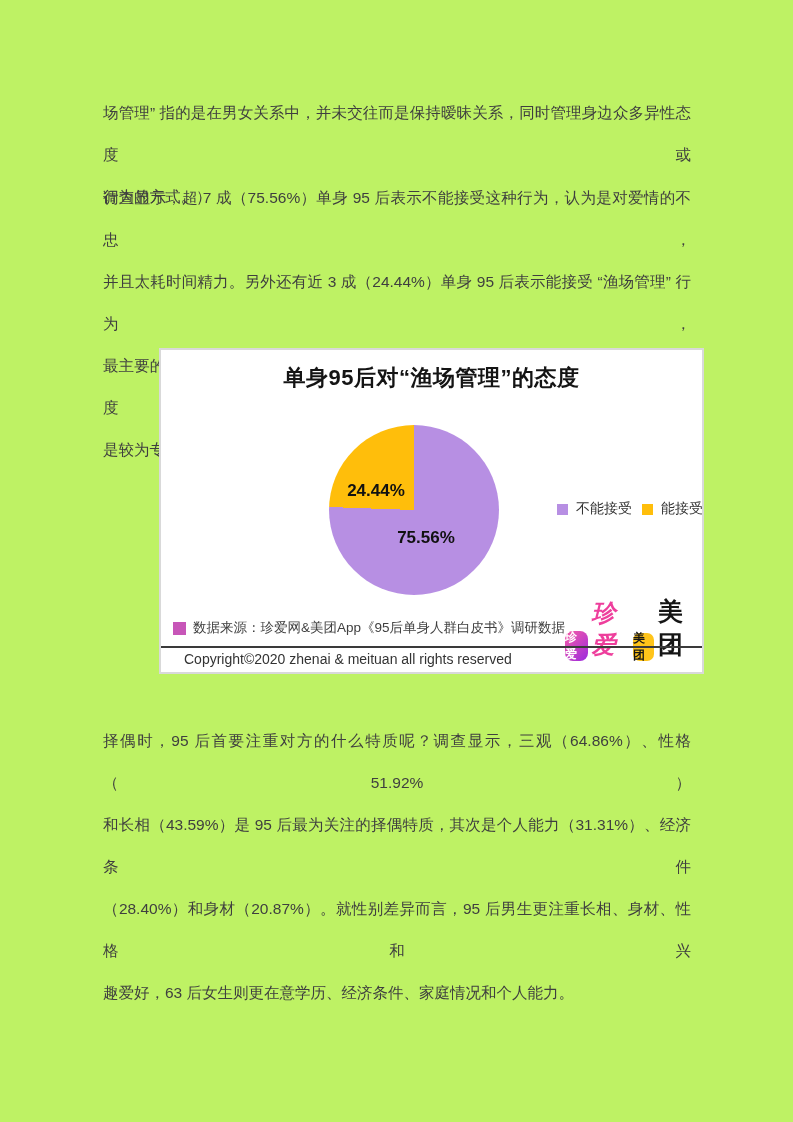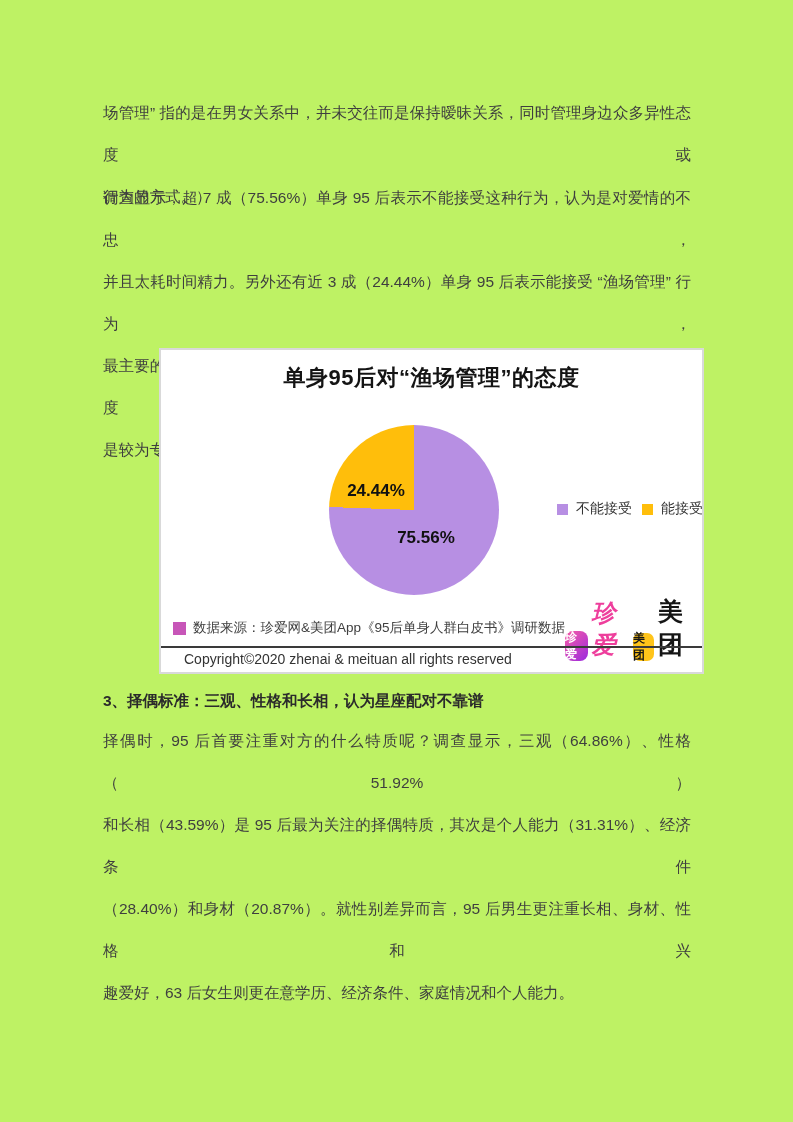--- a/index.html
+++ b/index.html
@@ -161,21 +161,20 @@
         <span class="zword">珍爱</span>
         <span class="mbadge">美团</span>
         <span class="mword">美团</span>
       </span>
     </div>
 
     <div class="sep"></div>
     <div class="copyright">Copyright©2020 zhenai &amp; meituan all rights reserved</div>
   </div>
 
-  <div class="heading">3、择偶标准：三观、性格和长相，认为星座配对不靠谱</div>
 
   <div class="para p3">
     <div class="jline">择偶时，95 后首要注重对方的什么特质呢？调查显示，三观（64.86%）、性格（51.92%）</div>
     <div class="jline">和长相（43.59%）是 95 后最为关注的择偶特质，其次是个人能力（31.31%）、经济条件</div>
     <div class="jline">（28.40%）和身材（20.87%）。就性别差异而言，95 后男生更注重长相、身材、性格和兴</div>
     <div class="jline last">趣爱好，63 后女生则更在意学历、经济条件、家庭情况和个人能力。</div>
   </div>
 
 </div>
 

